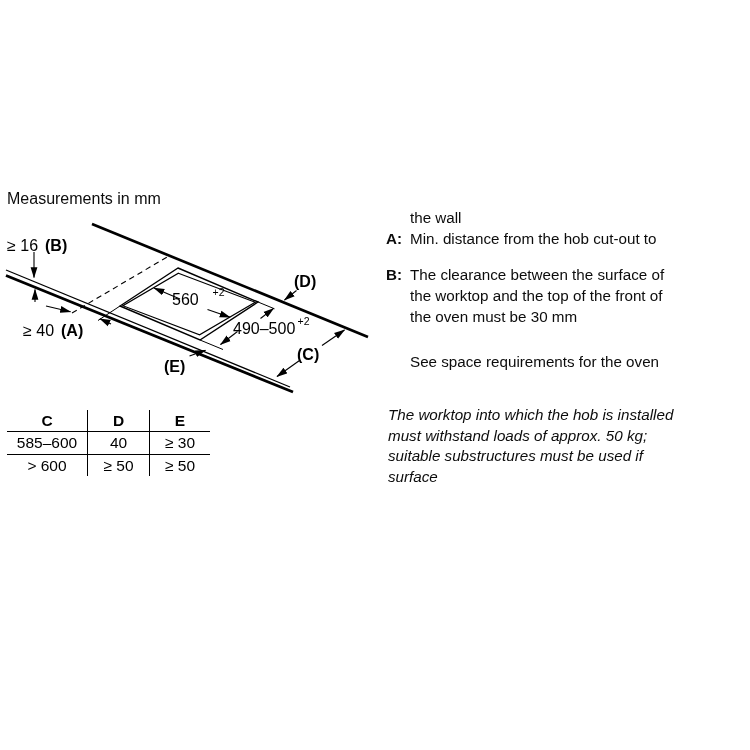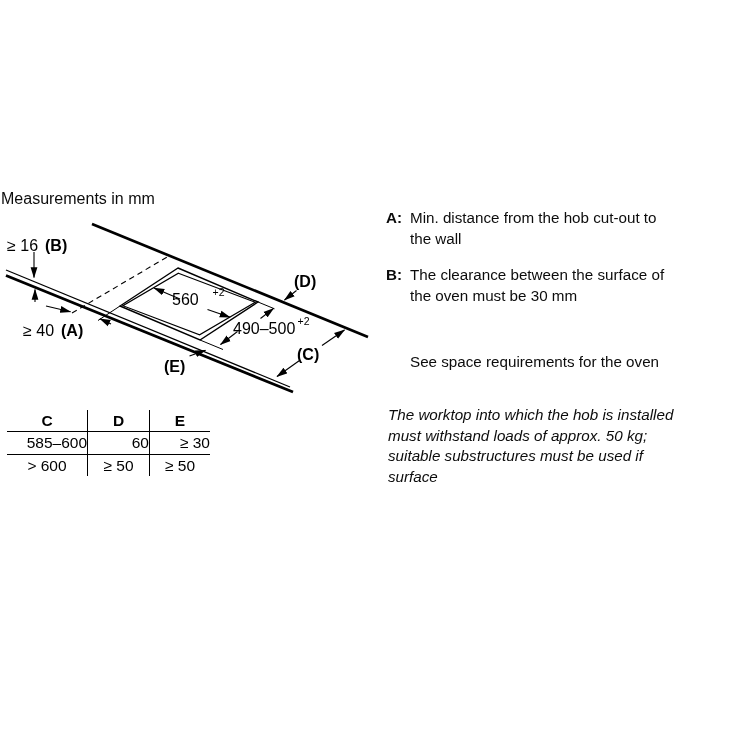--- a/index.html
+++ b/index.html
@@ -1,39 +1,39 @@
 <!DOCTYPE html>
 <html><head>
 <meta charset="utf-8">
 <style>
   html,body{margin:0;padding:0;}
   body{
     width:750px;height:750px;position:relative;background:#ffffff;
     font-family:"Liberation Sans", sans-serif;color:#000;overflow:hidden;
   }
   .abs{position:absolute;}
-  .title{left:1px;top:190px;font-size:16px;color:#0c0c0c;text-align:center;}
+  .title{left:7px;top:190px;font-size:16px;color:#0c0c0c;text-align:center;}
   
   #diagram{left:0;top:210px;}
   #diagram text{fill:#000;font-family:"Liberation Sans",sans-serif;font-size:16px;}
   #diagram text.b{font-weight:bold;}
   #diagram text.sup{font-size:10.5px;}
   #diagram .ln{stroke:#000;fill:none;}
   
   .spec-table{left:7px;top:410px;border-collapse:collapse;table-layout:fixed;}
   .spec-table th,.spec-table td{
     font-size:15.5px;text-align:center;padding:0;height:21px;
     font-weight:normal;white-space:nowrap;
   }
   .spec-table th{font-weight:bold;}
   .spec-table .c1{width:80px;}
   .spec-table .c2{width:61px;border-left:1.6px solid #000;}
   .spec-table .c3{width:60px;border-left:1.6px solid #000;}
   .spec-table tr.hdr th{border-bottom:1.6px solid #000;}
-  .spec-table tr.r1 td{border-bottom:1.6px solid #000;height:22px;text-align:right;}
+  .spec-table tr.r1 td{border-bottom:1.6px solid #000;height:22px;}
   
   .note{left:386px;width:346px;font-size:15.2px;line-height:21px;color:#0c0c0c;}
   .nlabel{font-weight:bold;display:inline-block;width:24px;}
   .nline.cont{padding-left:24px;}
   .see{left:410px;top:353px;font-size:15.2px;color:#0c0c0c;}
   .load{left:388px;width:346px;font-size:15.2px;line-height:20.6px;color:#0c0c0c;font-style:italic;}
 </style>
 </head>
 <body>
 
@@ -95,38 +95,39 @@
 
 <table class="abs spec-table">
   <tbody>
       <tr class="hdr">
     <th class="c1">C</th>
     <th class="c2">D</th>
     <th class="c3">E</th>
   </tr>
   <tr class="r1">
     <td class="c1">585–600</td>
-    <td class="c2">60</td>
+    <td class="c2">40</td>
     <td class="c3">≥ 30</td>
   </tr>
   <tr class="r2">
     <td class="c1">&gt; 600</td>
     <td class="c2">≥ 50</td>
     <td class="c3">≥ 50</td>
   </tr>
 </tbody>
   </table>
 
 <div class="abs note" style="top:207px">
+  <div class="nline cont">the wall</div>
   <div class="nline"><span class="nlabel">A:</span><span>Min. distance from the hob cut-out to</span></div>
-  <div class="nline cont">the wall</div>
 </div>
 
 <div class="abs note" style="top:264px">
   <div class="nline"><span class="nlabel">B:</span><span>The clearance between the surface of</span></div>
+  <div class="nline cont">the worktop and the top of the front of</div>
   <div class="nline cont">the oven must be 30 mm</div>
 </div>
 
 <div class="abs see">See space requirements for the oven</div>
 
 <div class="abs load" style="top:405px">
   <div>The worktop into which the hob is installed</div>
   <div>must withstand loads of approx. 50 kg;</div>
   <div>suitable substructures must be used if</div>
   <div>surface</div>

